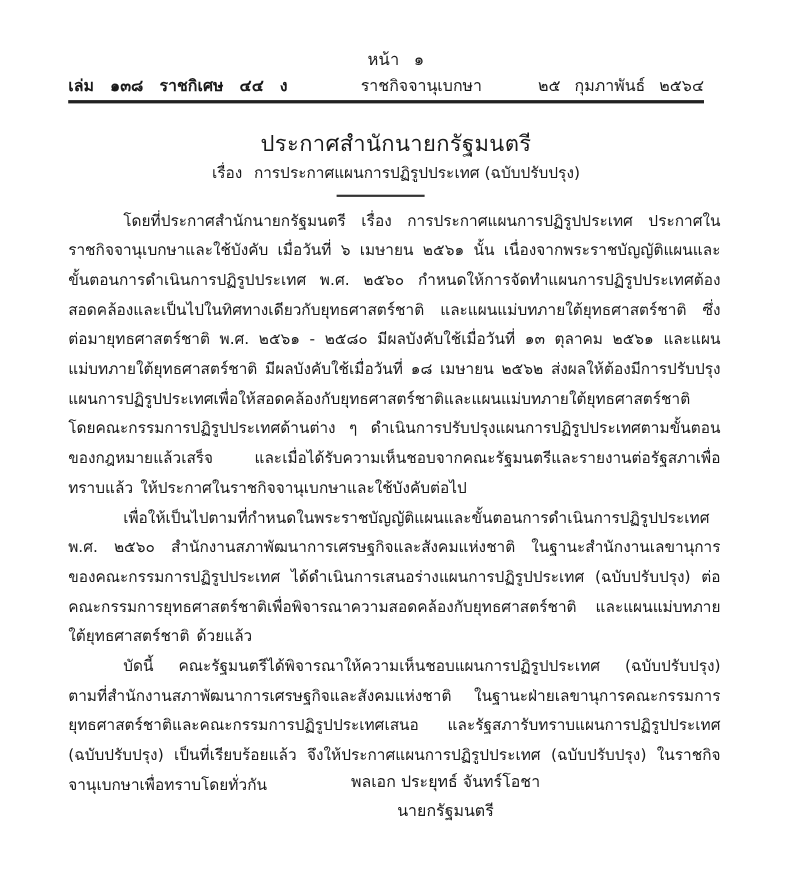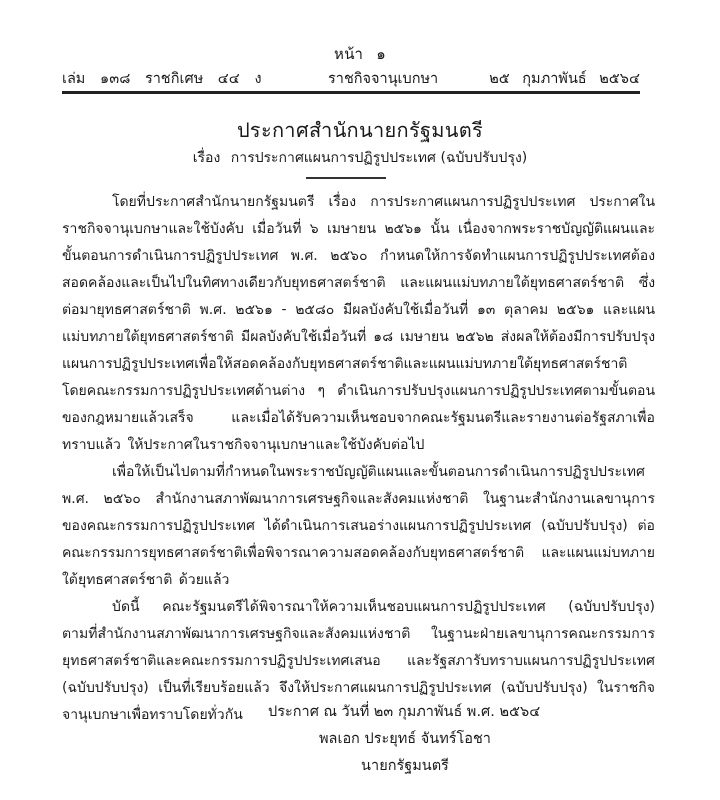--- a/index.html
+++ b/index.html
@@ -35,21 +35,21 @@
       position: absolute;
       top: 66px;
       left: 62px;
       width: 578px;
       height: 22px;
       font-size: 14.5px;
     }
     .gazette-header .left { position: absolute; left: 0; top: 0; white-space: nowrap; }
     .gazette-header .center { position: absolute; left: 245px; top: 0; white-space: nowrap; margin-left: 21px; }
     .gazette-header .right { position: absolute; right: 0; top: 0; white-space: nowrap; }
-    .gazette-header .left span { margin-right: 10px; }
+    .gazette-header .left span { margin-right: 10px; font-weight: bold; }
     .gazette-header .right span { margin-left: 8px; }
     .header-rule {
       position: absolute;
       top: 91px;
       left: 62px;
       width: 578px;
       height: 3px;
       background: #222222;
     }
     .doc-title {
@@ -141,18 +141,17 @@
 
   <div class="title-divider"></div>
 
   <div class="body-text">
     <p>โดยที่ประกาศสำนักนายกรัฐมนตรี เรื่อง การประกาศแผนการปฏิรูปประเทศ ประกาศในราชกิจจานุเบกษาและใช้บังคับ เมื่อวันที่ ๖ เมษายน ๒๕๖๑ นั้น เนื่องจากพระราชบัญญัติแผนและขั้นตอนการดำเนินการปฏิรูปประเทศ พ.ศ. ๒๕๖๐ กำหนดให้การจัดทำแผนการปฏิรูปประเทศต้องสอดคล้องและเป็นไปในทิศทางเดียวกับยุทธศาสตร์ชาติ และแผนแม่บทภายใต้ยุทธศาสตร์ชาติ ซึ่งต่อมายุทธศาสตร์ชาติ พ.ศ. ๒๕๖๑ - ๒๕๘๐ มีผลบังคับใช้เมื่อวันที่ ๑๓ ตุลาคม ๒๕๖๑ และแผนแม่บทภายใต้ยุทธศาสตร์ชาติ มีผลบังคับใช้เมื่อวันที่ ๑๘ เมษายน ๒๕๖๒ ส่งผลให้ต้องมีการปรับปรุงแผนการปฏิรูปประเทศเพื่อให้สอดคล้องกับยุทธศาสตร์ชาติและแผนแม่บทภายใต้ยุทธศาสตร์ชาติ โดยคณะกรรมการปฏิรูปประเทศด้านต่าง ๆ ดำเนินการปรับปรุงแผนการปฏิรูปประเทศตามขั้นตอนของกฎหมายแล้วเสร็จ และเมื่อได้รับความเห็นชอบจากคณะรัฐมนตรีและรายงานต่อรัฐสภาเพื่อทราบแล้ว ให้ประกาศในราชกิจจานุเบกษาและใช้บังคับต่อไป</p>
     <p>เพื่อให้เป็นไปตามที่กำหนดในพระราชบัญญัติแผนและขั้นตอนการดำเนินการปฏิรูปประเทศ พ.ศ. ๒๕๖๐ สำนักงานสภาพัฒนาการเศรษฐกิจและสังคมแห่งชาติ ในฐานะสำนักงานเลขานุการของคณะกรรมการปฏิรูปประเทศ ได้ดำเนินการเสนอร่างแผนการปฏิรูปประเทศ (ฉบับปรับปรุง) ต่อคณะกรรมการยุทธศาสตร์ชาติเพื่อพิจารณาความสอดคล้องกับยุทธศาสตร์ชาติ และแผนแม่บทภายใต้ยุทธศาสตร์ชาติ ด้วยแล้ว</p>
     <p>บัดนี้ คณะรัฐมนตรีได้พิจารณาให้ความเห็นชอบแผนการปฏิรูปประเทศ (ฉบับปรับปรุง) ตามที่สำนักงานสภาพัฒนาการเศรษฐกิจและสังคมแห่งชาติ ในฐานะฝ่ายเลขานุการคณะกรรมการยุทธศาสตร์ชาติและคณะกรรมการปฏิรูปประเทศเสนอ และรัฐสภารับทราบแผนการปฏิรูปประเทศ (ฉบับปรับปรุง) เป็นที่เรียบร้อยแล้ว จึงให้ประกาศแผนการปฏิรูปประเทศ (ฉบับปรับปรุง) ในราชกิจจานุเบกษาเพื่อทราบโดยทั่วกัน</p>
   </div>
 
   <div class="signature">
-    <div class="line first">ประกาศ ณ วันที่ ๒๓ กุมภาพันธ์ พ.ศ. ๒๕๖๔</div>
     <div class="line">พลเอก ประยุทธ์ จันทร์โอชา</div>
     <div class="line">นายกรัฐมนตรี</div>
   </div>
 
 </div>
 
 </body></html>

